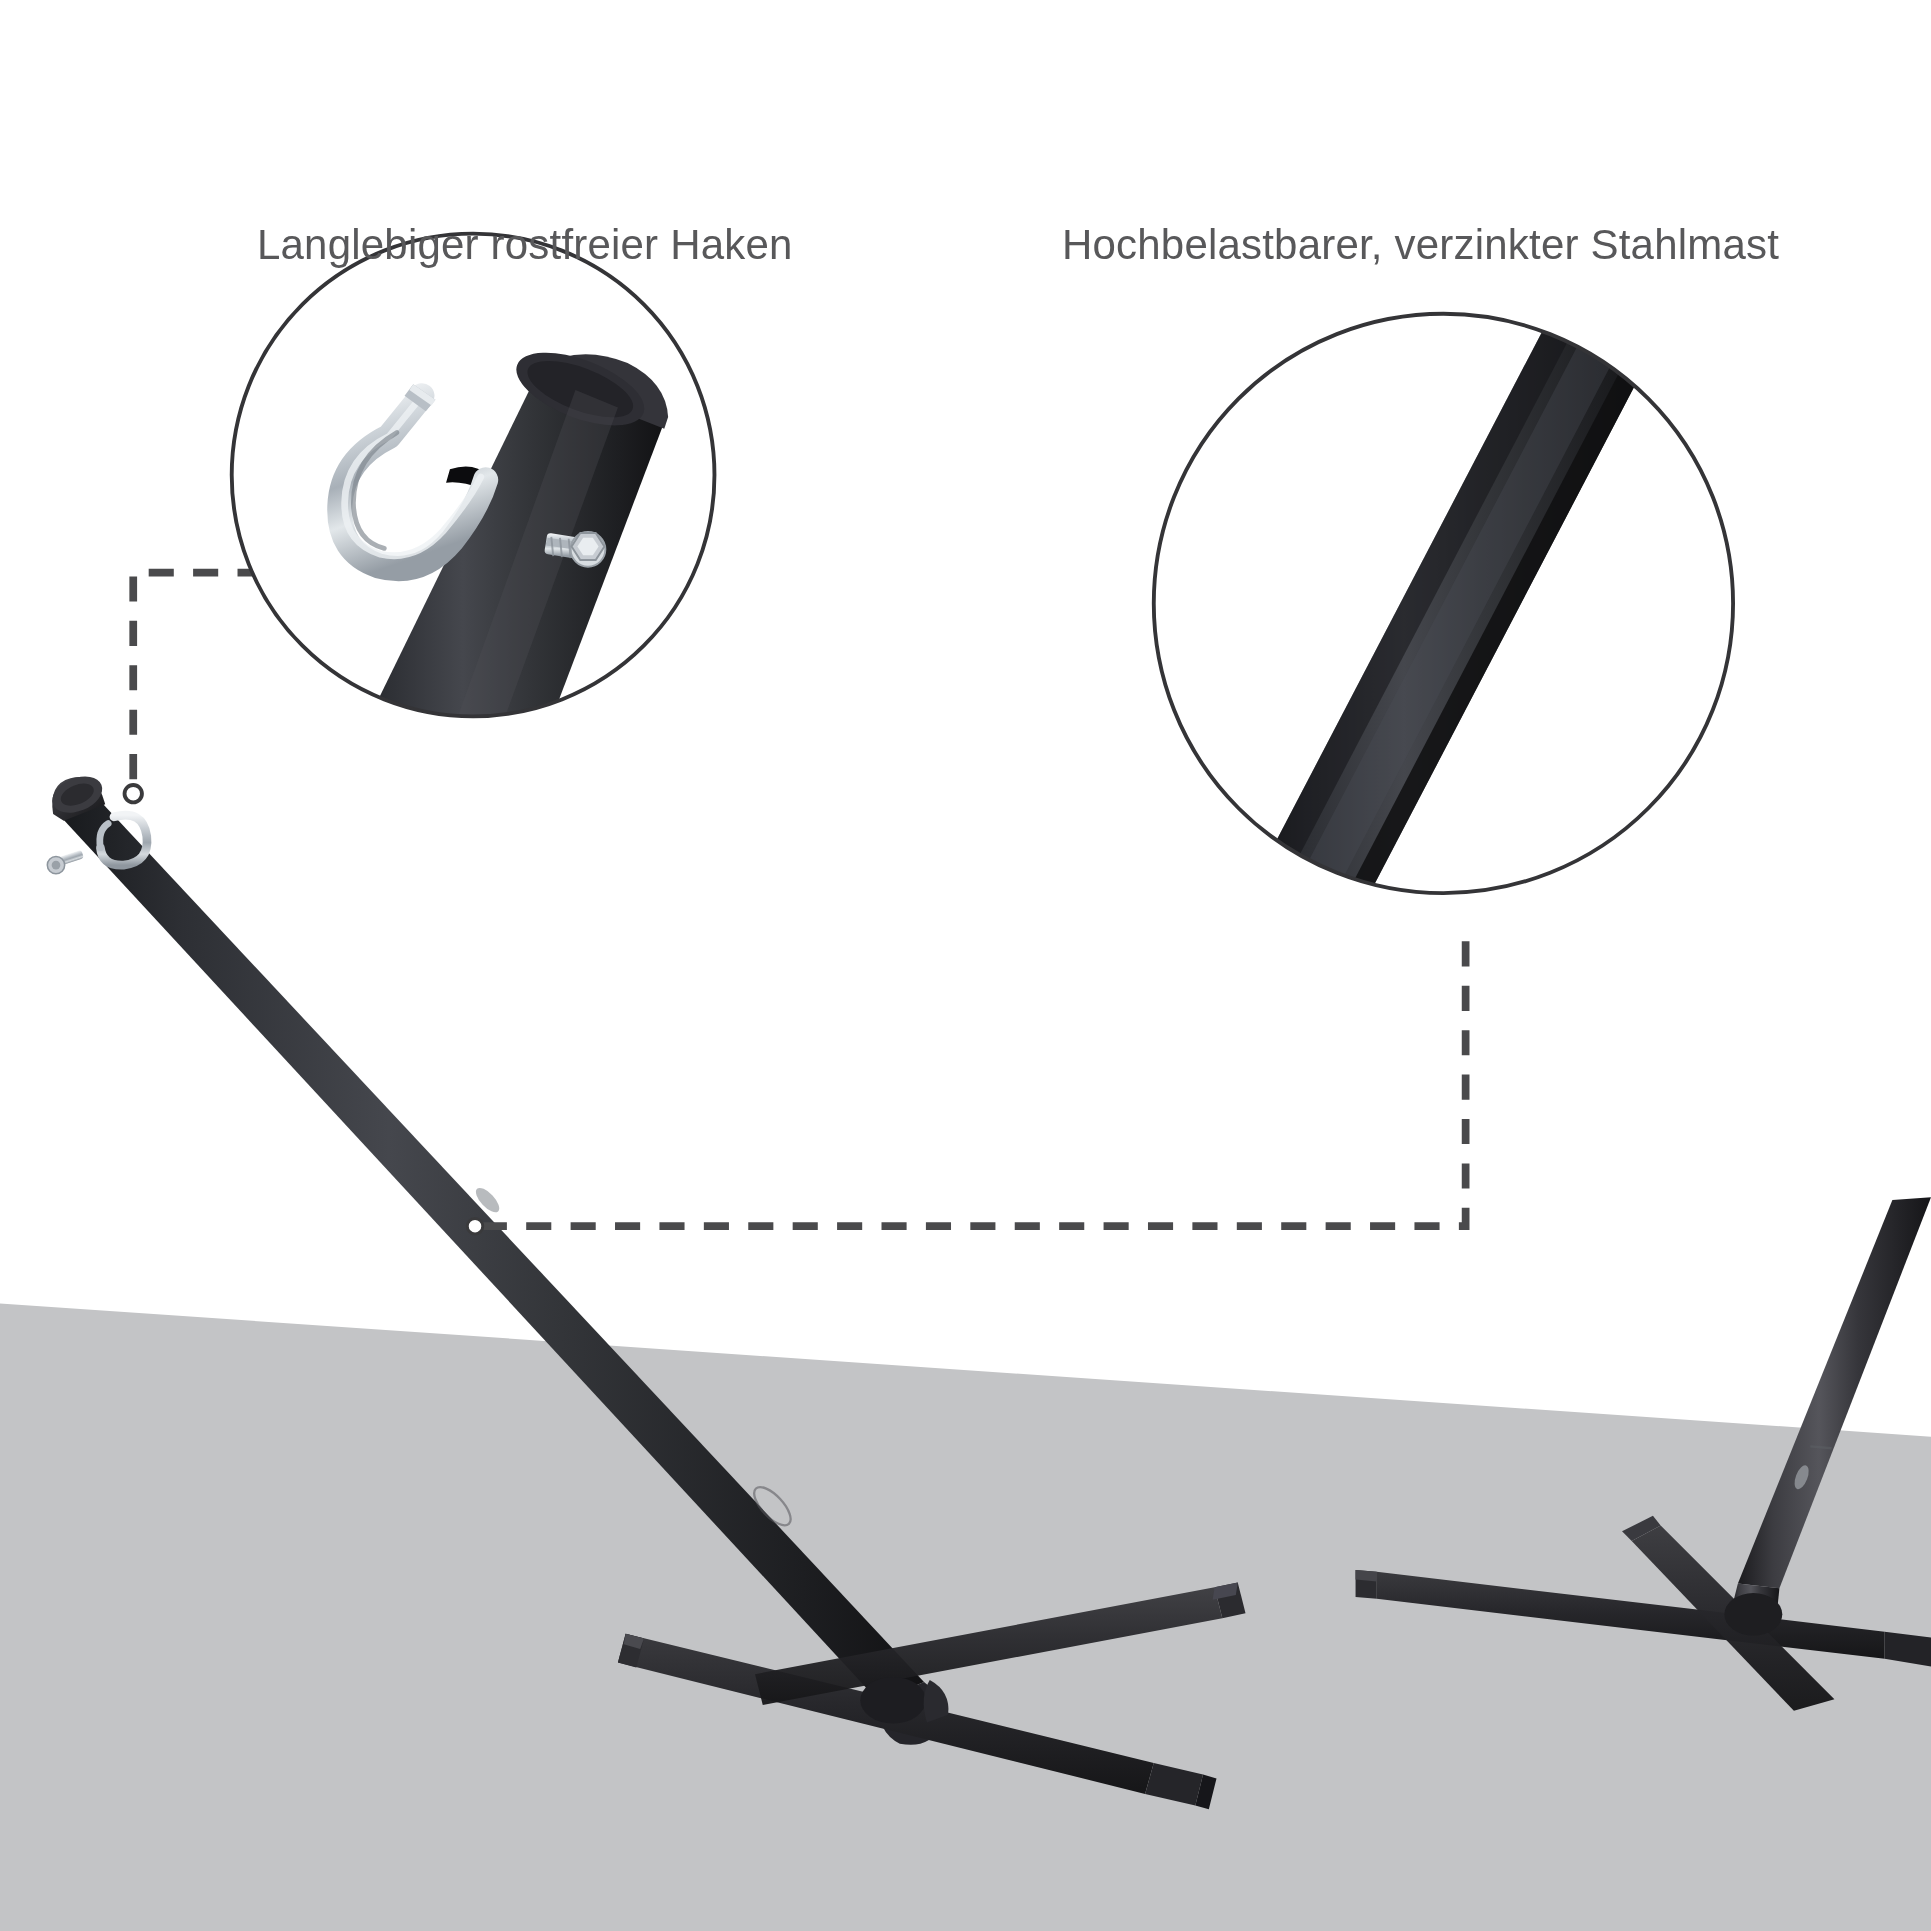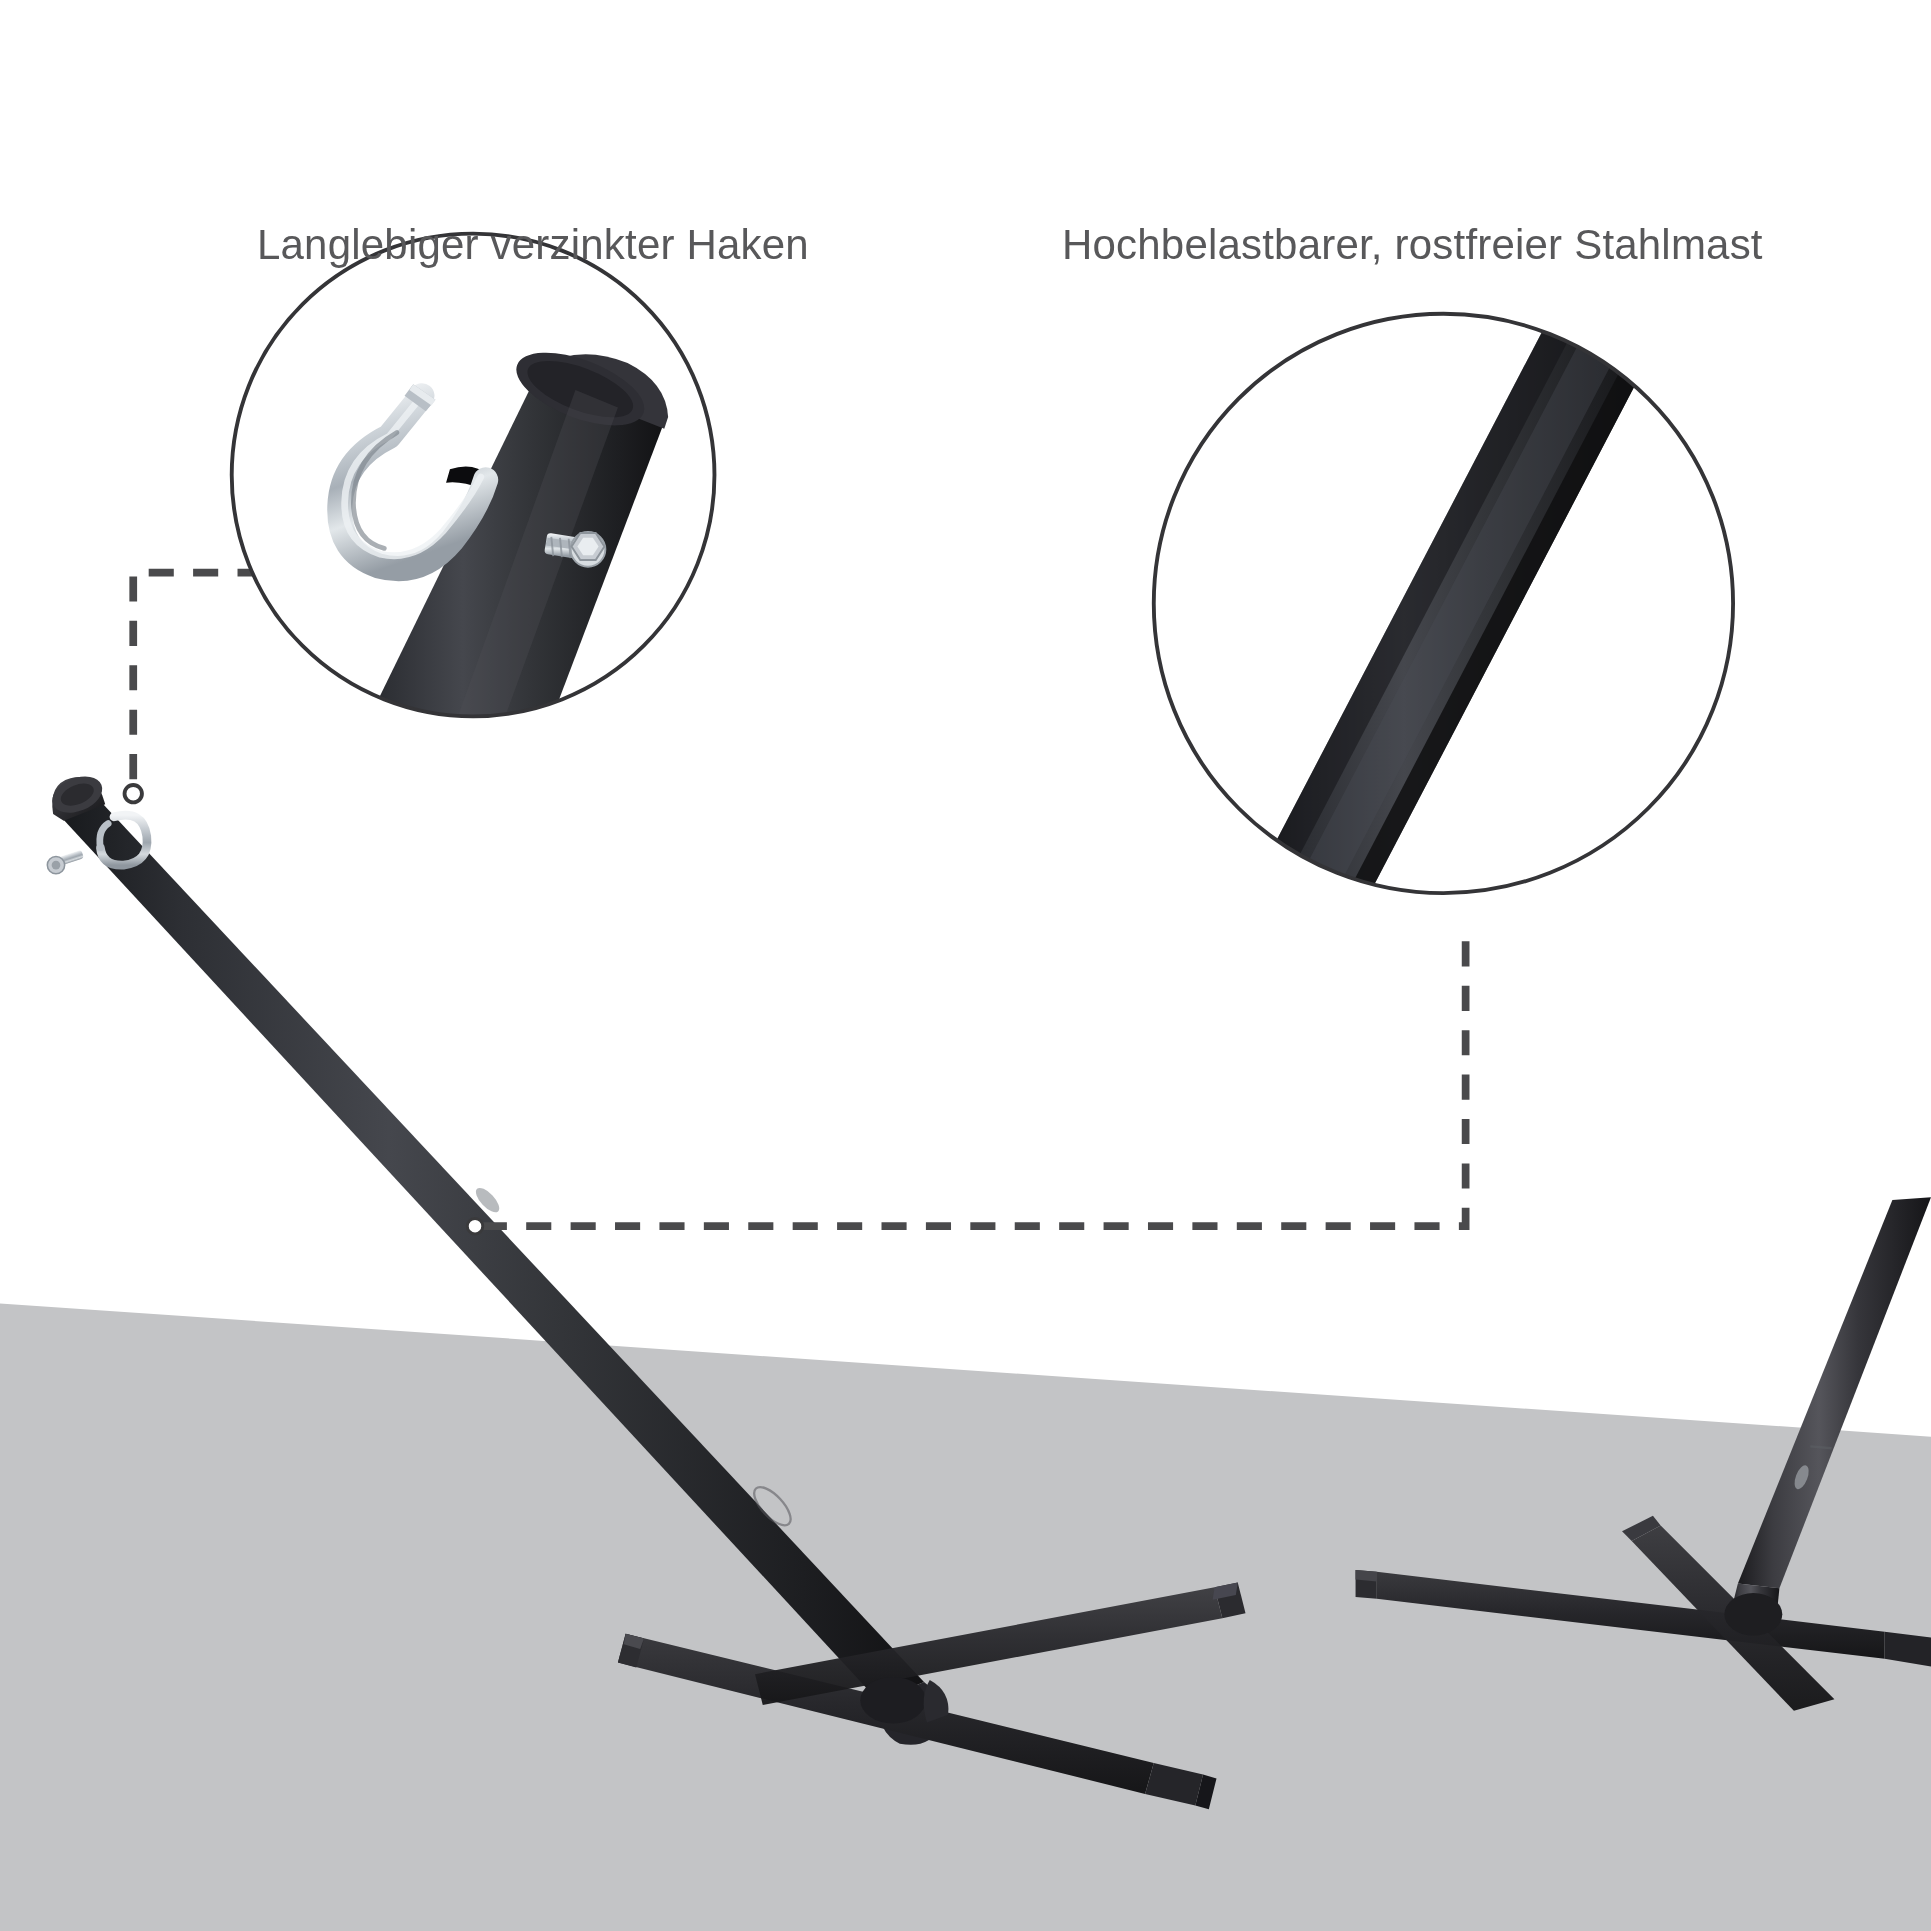--- a/index.html
+++ b/index.html
@@ -208,18 +208,18 @@
         <rect x="1195" y="325" width="600" height="600" fill="#ffffff"></rect>
         <path d="M 1620 300 L 1718 352 L 1390 980 L 1292 928 Z" fill="url(#poleGradBig)"></path>
         <path d="M 1655 318 L 1690 337 L 1362 965 L 1327 946 Z" fill="#4b4d55" opacity="0.35"></path>
         <path d="M 1700 342 L 1718 352 L 1390 980 L 1372 970 Z" fill="#0f0f11" opacity="0.85"></path>
         <path d="M 1620 300 L 1645 313 L 1317 941 L 1292 928 Z" fill="#141417" opacity="0.55"></path>
       </g>
       <circle cx="1495" cy="625" r="300" fill="none" stroke="#343437" stroke-width="4"></circle>
     </g>
   </svg>
 
-  <div class="caption" id="caption-hook">Langlebiger verzinkter Haken</div>
-
-  <div class="caption" id="caption-pole">Hochbelastbarer, rostfreier Stahlmast</div>
+  <div class="caption" id="caption-hook">Langlebiger rostfreier Haken</div>
+
+  <div class="caption" id="caption-pole">Hochbelastbarer, verzinkter Stahlmast</div>
 
 </div>
 
 
 </body></html>

